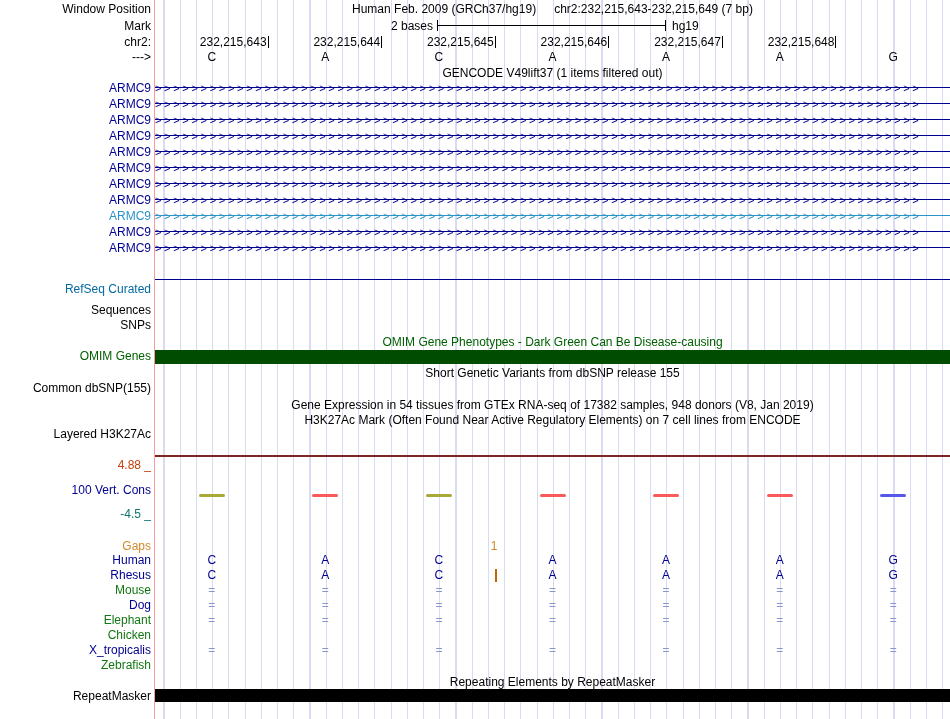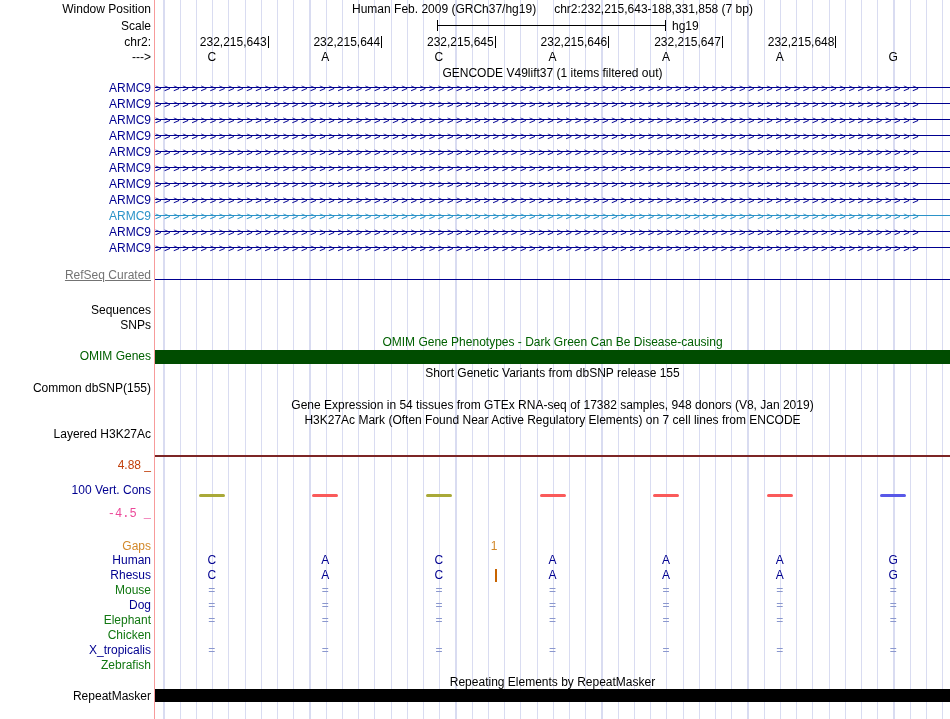--- a/index.html
+++ b/index.html
@@ -28,54 +28,55 @@
 </head>
 <body>
 
 <div class="browser">
   <div class="guidelines"></div>
   <div class="edge-line"></div>
 
   <div class="lbl" style="top:1px">Window Position</div>
   <div class="ctr hdrvals" style="top:1px">
     <span>Human Feb. 2009 (GRCh37/hg19)</span>
-    <span>chr2:232,215,643-188,331,858 (7 bp)</span>
+    <span>chr2:232,215,643-232,215,649 (7 bp)</span>
   </div>
 
-  <div class="lbl" style="top:18px">Scale</div>
+  <div class="lbl" style="top:18px">Mark</div>
+  <div class="scale-text">2 bases</div>
   <div class="scalebar"></div>
   <div class="hg19">hg19</div>
 
   <div class="lbl" style="top:34px">chr2:</div>
 
   <div class="lbl" style="top:49px">---&gt;</div>
 
   <div class="ctr" style="top:65px">GENCODE V49lift37 (1 items filtered out)</div>
 
-  <div class="lbl" style="top: 267px; color: #737373; text-decoration: underline;">RefSeq Curated</div>
+  <div class="lbl" style="top: 281px; color: #0369a1;">RefSeq Curated</div>
   <div class="hline-navy"></div>
 
   <div class="lbl" style="top:302px">Sequences</div>
   <div class="lbl" style="top:317px">SNPs</div>
 
   <div class="ctr" style="top: 334px; color: rgb(0, 96, 0);">OMIM Gene Phenotypes - Dark Green Can Be Disease-causing</div>
   <div class="lbl" style="top: 348px; color: rgb(0, 96, 0);">OMIM Genes</div>
   <div class="bar omim-bar" style="background: rgb(0, 76, 0);"></div>
 
   <div class="ctr" style="top:365px">Short Genetic Variants from dbSNP release 155</div>
   <div class="lbl" style="top:380px">Common dbSNP(155)</div>
 
   <div class="ctr" style="top:397px">Gene Expression in 54 tissues from GTEx RNA-seq of 17382 samples, 948 donors (V8, Jan 2019)</div>
   <div class="ctr" style="top:412px">H3K27Ac Mark (Often Found Near Active Regulatory Elements) on 7 cell lines from ENCODE</div>
   <div class="lbl" style="top:426px">Layered H3K27Ac</div>
 
   <div class="hline-maroon"></div>
   <div class="lbl" style="top: 457px; color: #c2410c;">4.88 _</div>
   <div class="lbl" style="top: 482px; color: rgb(0, 0, 144);">100 Vert. Cons</div>
-  <div class="lbl" style="top: 506px; color: #ec4899; font-family: Liberation Mono, monospace;">-4.5 _</div>
+  <div class="lbl" style="top: 506px; color: #0f766e;">-4.5 _</div>
 
   <div class="lbl" style="top: 538px; color: rgb(210, 136, 42);">Gaps</div>
 
   <div class="ctr" style="top:674px">Repeating Elements by RepeatMasker</div>
   <div class="lbl" style="top:688px">RepeatMasker</div>
   <div class="bar repeat-bar" style="background: rgb(0, 0, 0);"></div>
 <div style="position: absolute; top: 34px; height: 16px; right: 681.429px; display: flex; align-items: center;">
       <span>232,215,643</span>
       <div style="width: 1px; height: 12px; background: rgb(0, 0, 0); margin-left: 1px;"></div>
     </div>

